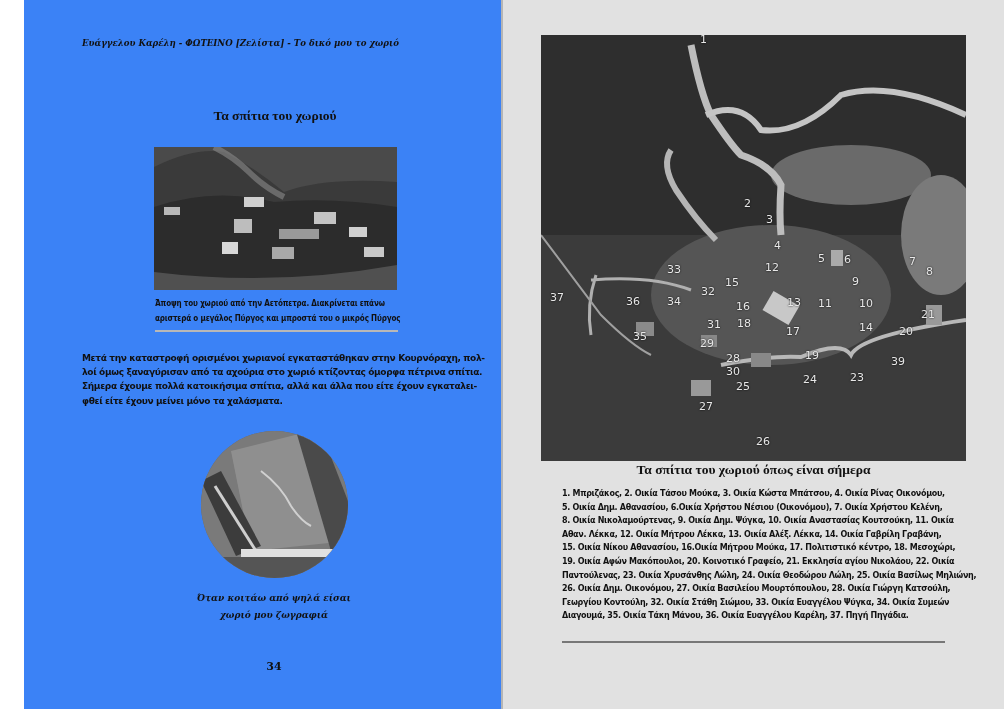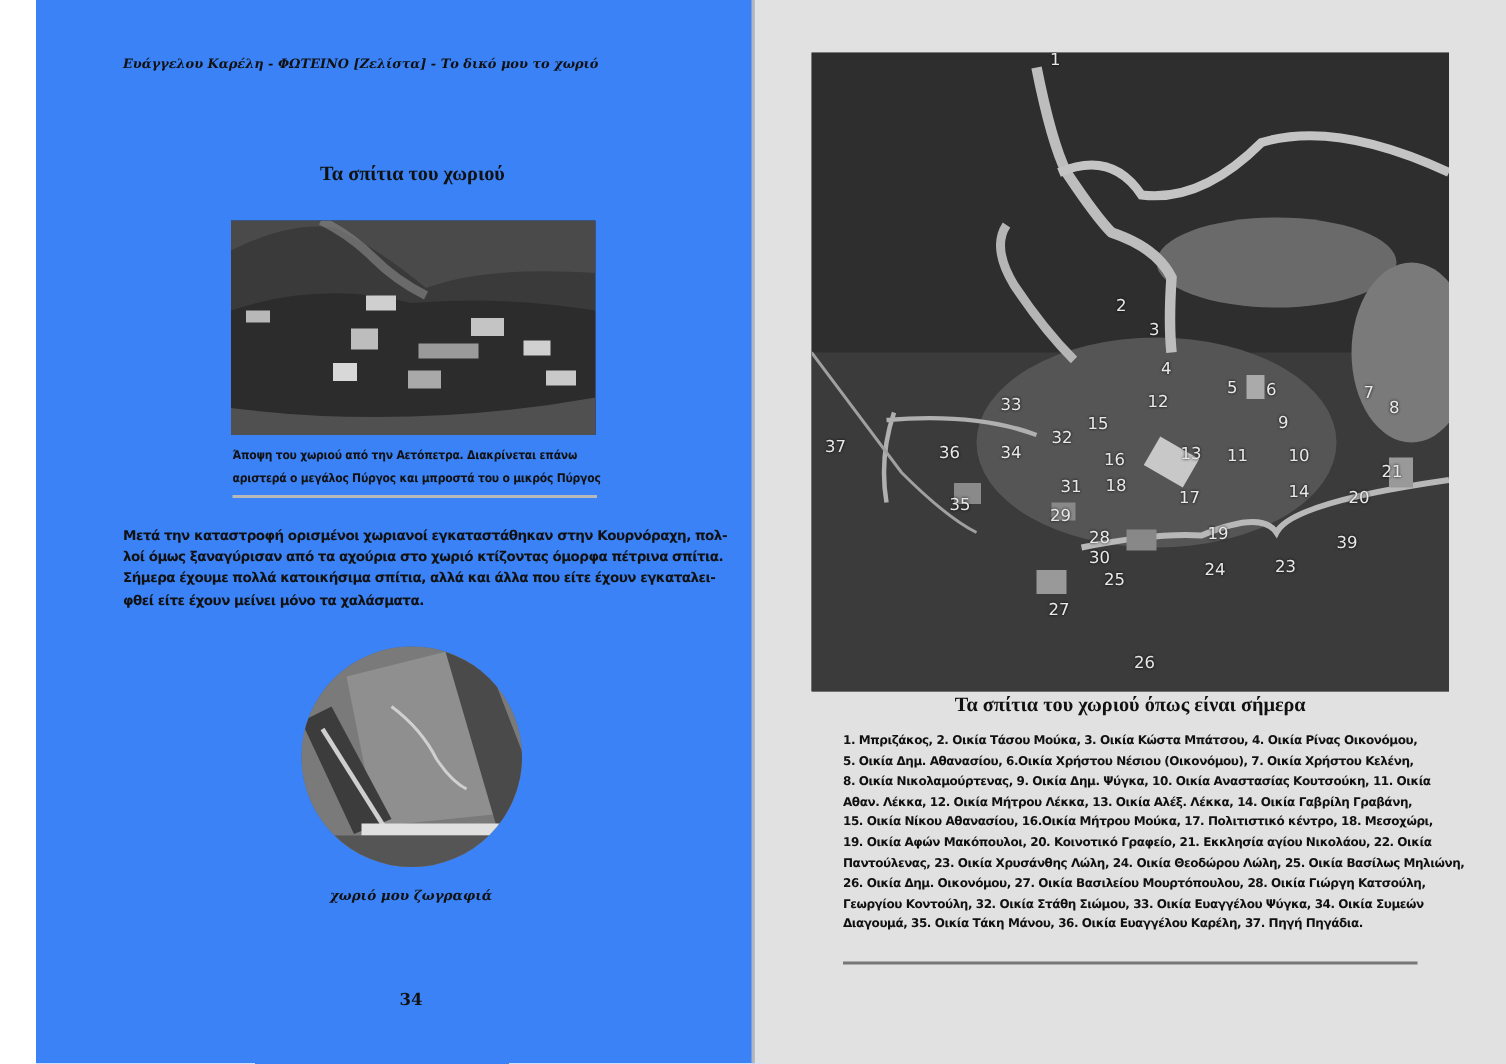--- a/index.html
+++ b/index.html
@@ -72,20 +72,21 @@
       <path d="M60 40 Q80 55 90 75 Q100 90 110 95" stroke="#d0d0d0" stroke-width="2" fill="none"></path>
       <polygon points="0,50 20,40 60,115 35,125" fill="#3c3c3c"></polygon>
       <line x1="14" y1="55" x2="55" y2="120" stroke="#cfcfcf" stroke-width="3"></line>
       <polygon points="95,0 120,0 147,70 147,110 130,120" fill="#4a4a4a"></polygon>
       <rect x="40" y="118" width="110" height="8" fill="#e0e0e0"></rect>
       <rect x="0" y="126" width="147" height="21" fill="#555"></rect>
     </svg>
   </div>
 
   <div class="poem">
+    <div>Όταν κοιτάω από ψηλά είσαι</div>
     <div>χωριό μου ζωγραφιά</div>
   </div>
 
   <div class="page-number">34</div>
 </div>
 
 <div class="spine"></div>
 
 <div class="page-right"></div>
 

